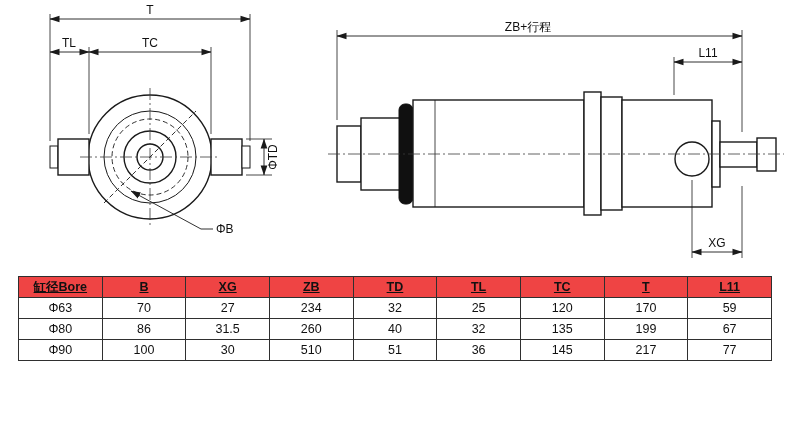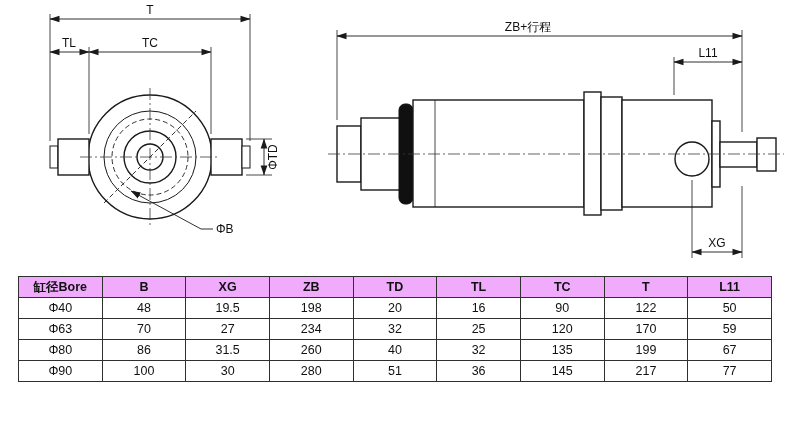--- a/index.html
+++ b/index.html
@@ -18,21 +18,21 @@
   .seal{fill:#101010;stroke:#101010;}
   table.spec{
     border-collapse:collapse;table-layout:fixed;
     width:754px;margin:6px auto 0 auto;
     font-size:12.5px;color:#111;
   }
   table.spec th, table.spec td{
     border:1px solid #2f2f2f;text-align:center;vertical-align:middle;
     height:18px;padding:1px 2px;overflow:hidden;white-space:nowrap;
   }
-  table.spec th{background:#f0abfc;font-weight:bold;}
+  table.spec th{background:#ef4444;font-weight:bold;text-decoration:underline;}
 </style>
 </head>
 <body>
 
 <div class="page">
 
   <svg width="790" height="270" viewBox="0 0 790 270">
     <defs>
       <marker id="arr" viewBox="0 0 10 8" markerWidth="11" markerHeight="8.8" refX="9.6" refY="4" orient="auto-start-reverse">
         <path d="M0,0.6 L10,4 L0,7.4 Z" fill="#1a1a1a"></path>
@@ -131,31 +131,20 @@
           <th>ZB</th>
           <th>TD</th>
           <th>TL</th>
           <th>TC</th>
           <th>T</th>
           <th>L11</th>
         </tr>
     </thead>
     <tbody id="spec-body">
         <tr>
-          <td>Φ40</td>
-          <td>48</td>
-          <td>19.5</td>
-          <td>198</td>
-          <td>20</td>
-          <td>16</td>
-          <td>90</td>
-          <td>122</td>
-          <td>50</td>
-        </tr>
-        <tr>
           <td>Φ63</td>
           <td>70</td>
           <td>27</td>
           <td>234</td>
           <td>32</td>
           <td>25</td>
           <td>120</td>
           <td>170</td>
           <td>59</td>
         </tr>
@@ -167,21 +156,21 @@
           <td>40</td>
           <td>32</td>
           <td>135</td>
           <td>199</td>
           <td>67</td>
         </tr>
         <tr>
           <td>Φ90</td>
           <td>100</td>
           <td>30</td>
-          <td>280</td>
+          <td>510</td>
           <td>51</td>
           <td>36</td>
           <td>145</td>
           <td>217</td>
           <td>77</td>
         </tr>
       </tbody>
   </table>
 
 </div>

